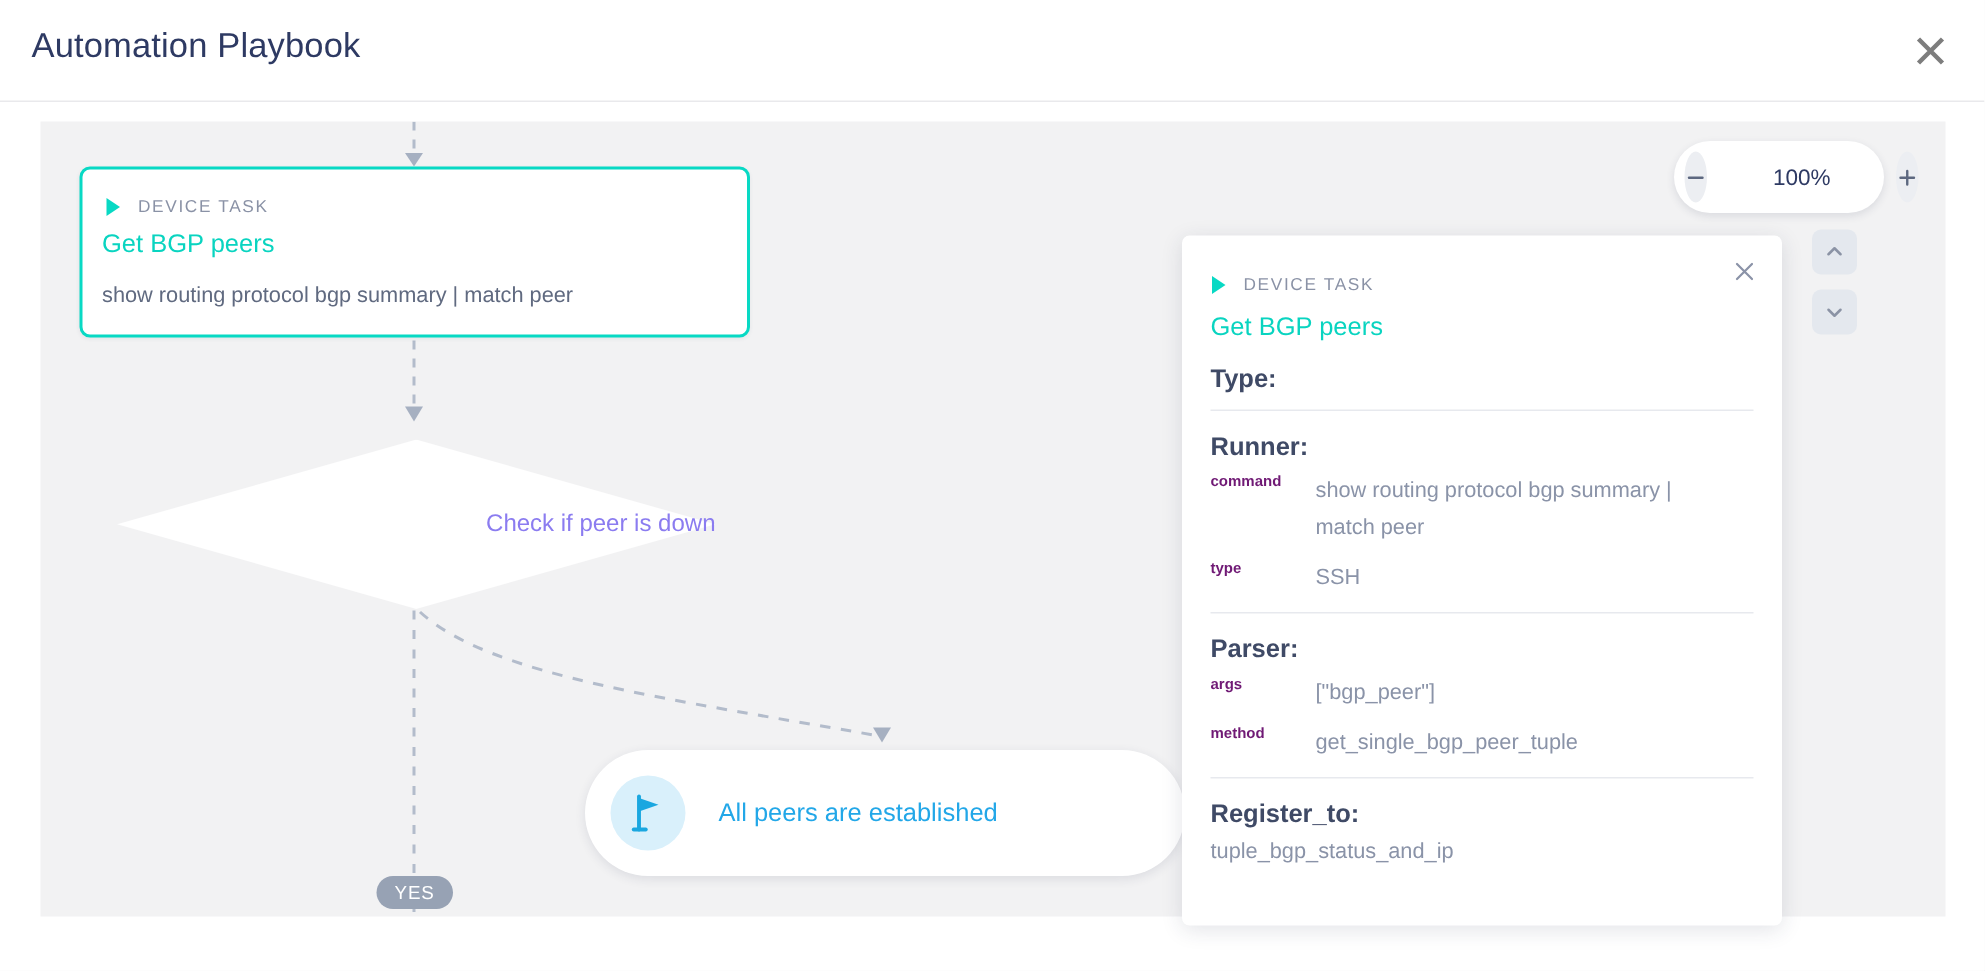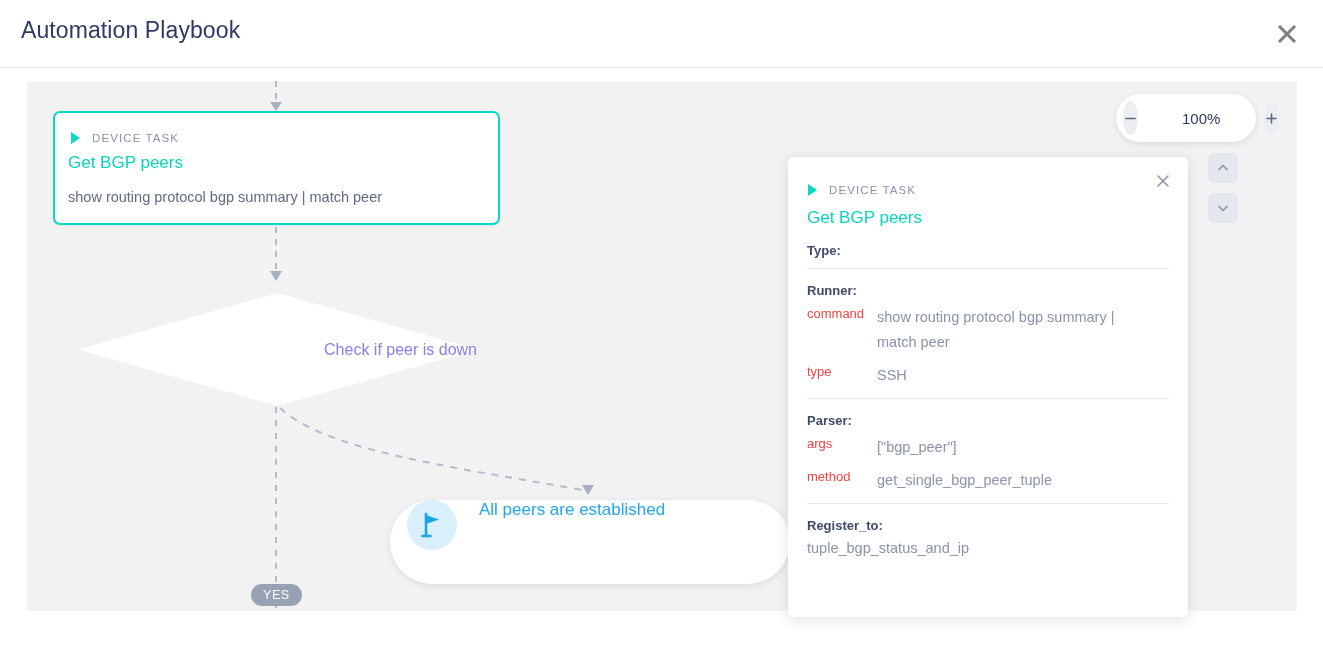--- a/index.html
+++ b/index.html
@@ -99,21 +99,21 @@
   .badge-yes { left:224px; top:503px; }
   .badge-no  { left:381px; top:435px; }
 
   
   .node-end {
     position:absolute; left:363px; top:419px;
     width:400px; height:84px;
     background:#ffffff;
     border-radius:42px;
     box-shadow: 0 2px 7px rgba(40,50,80,.11);
-    display:flex; 
+    display:flex; align-items:center;
   }
   .end-circle {
     margin-left:17px;
     width:50px; height:50px; border-radius:50%;
     background:#d9f0fb;
     display:flex; align-items:center; justify-content:center;
   }
   .end-label {
     margin-left:22px;
     font-size:17px; color:#22a7e8;
@@ -166,32 +166,32 @@
     position:absolute; left:20px; top:27px;
     display:flex; align-items:center; gap:12px;
   }
   .panel-title {
     position:absolute; left:19px; top:51px;
     font-size:17px; color:#09d4c0;
   }
   .panel-body { position:absolute; left:19px; top:86px; width:362px; }
 
   .sec-label {
-    font-size:13px; color:#3f4a66; font-weight:bold;
+    font-size:17px; color:#3f4a66; font-weight:bold;
     margin-bottom:7px;
   }
   .sec-value {
     font-size:14.5px; color:#8a93a8; margin-bottom:9px;
   }
   .sec-div {
     height:1px; background:#e7e9ee; margin:10px 0 14px 0;
   }
   .kv { display:flex; align-items:flex-start; margin-bottom:7px; }
   .kv-key {
-    font-size:13px; color:#ef4444; font-weight:normal;
+    font-size:10px; color:#701a75; font-weight:bold;
     min-width:62px; flex:0 0 auto; padding-top:1px;
   }
   .kv-val {
     font-size:14.5px; color:#8a93a8; line-height:1.75;
     margin-left:8px;
   }
   .kv-val.wrap { max-width:262px; }
 </style>
 </head>
 <body>

